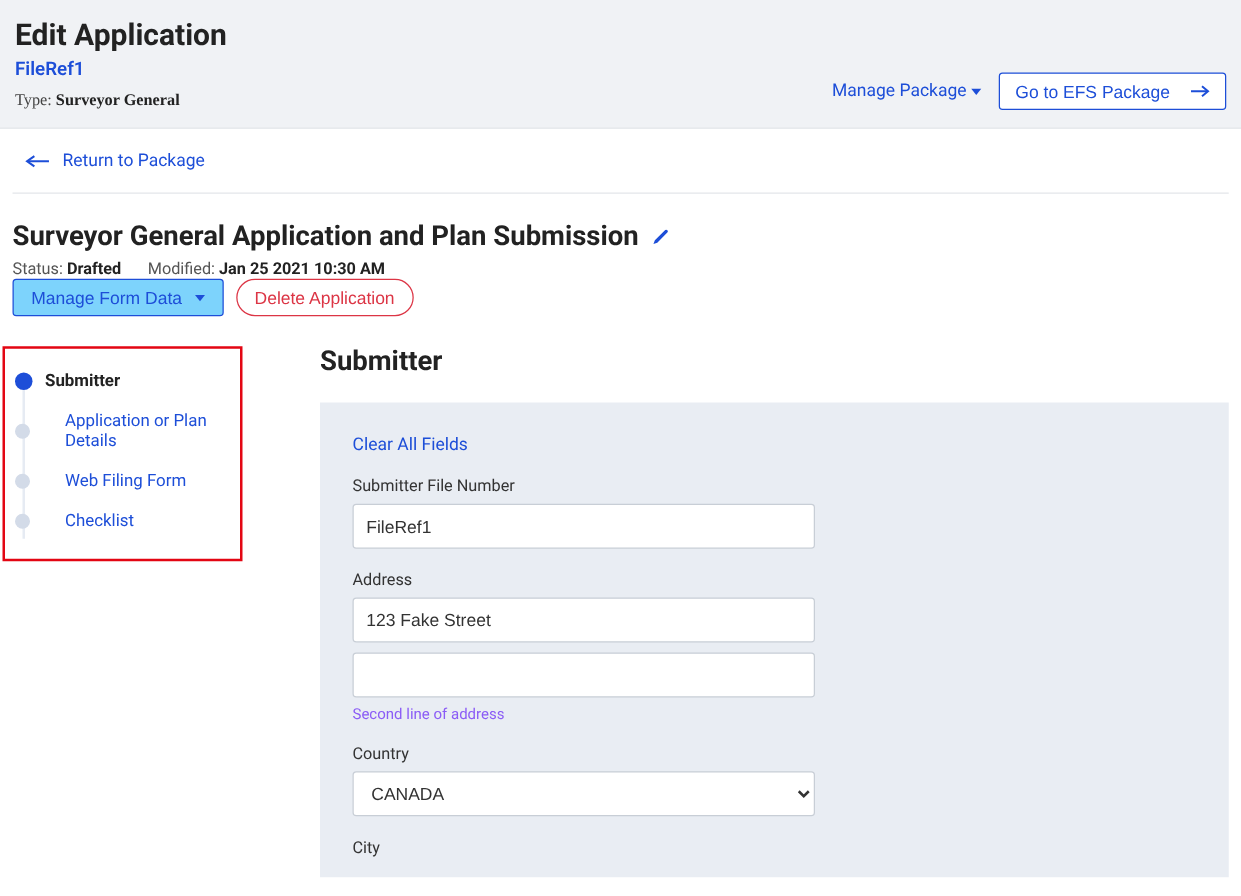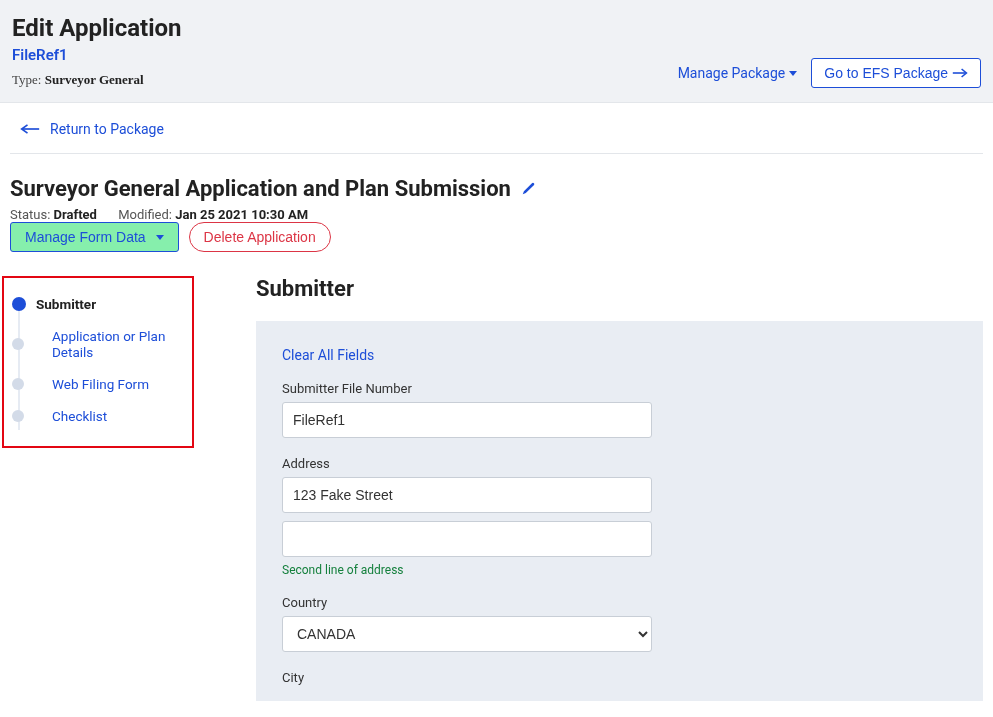--- a/index.html
+++ b/index.html
@@ -60,21 +60,21 @@
   }
   .btn-outline {
     border: 1px solid #1d4ed8;
     color: #1d4ed8;
     background: #fff;
     padding: 6px 12px;
     border-radius: 3px;
     font-size: 14px;
     display: inline-flex;
     align-items: center;
-    gap: 4px;
+    gap: 16px;
     cursor: pointer;
   }
   .btn-danger-outline {
     border: 1px solid #dc3545;
     color: #dc3545;
     background: #fff;
     padding: 6px 14px;
     border-radius: 15px;
     font-size: 14px;
     cursor: pointer;
@@ -104,21 +104,21 @@
   .form-title-block h2 {
     font-size: 22px; font-weight: 700; color: #222;
     display: inline-flex; align-items: center; gap: 10px;
   }
   .pen-icon { width: 14px; height: 14px; cursor: pointer; }
   .status-line { font-size: 13px; color: #555; margin-top: 6px; }
   .status-line .bold { font-weight: 700; color: #222; }
   .status-line .mod-label { margin-left: 18px; }
   .form-header-actions { display: flex; gap: 10px; }
   .dropdown-btn {
-    border: 1px solid #1d4ed8; color: #1d4ed8; background: #86efac;
+    border: 1px solid #1d4ed8; color: #1d4ed8; background: #7dd3fc;
     padding: 6px 14px; border-radius: 3px; font-size: 14px;
     display: inline-flex; align-items: center; gap: 10px; cursor: pointer;
   }
 
   
   .main-area {
     display: flex;
     padding: 24px 10px 0 2px;
     gap: 62px;
     align-items: flex-start;
@@ -169,21 +169,21 @@
   .form-group label {
     display: block; font-size: 13px; color: #333; margin-bottom: 6px;
   }
   .text-input, .select-input {
     width: 370px; height: 36px;
     border: 1px solid #c8ced6; border-radius: 3px;
     background: #fff; padding: 6px 10px; font-size: 14px;
     color: #333;
   }
   .text-input + .text-input { margin-top: 8px; }
-  .help-text { font-size: 12px; color: #15803d; margin-top: 6px; display: block; }
+  .help-text { font-size: 12px; color: #8b5cf6; margin-top: 6px; display: block; }
   .select-input { appearance: auto; }
 </style>
 </head>
 <body>
 
 <div class="app-header">
   <h1>Edit Application</h1>
   <span class="file-ref">FileRef1</span>
   <div class="type-line">
     <span>Type:</span>

